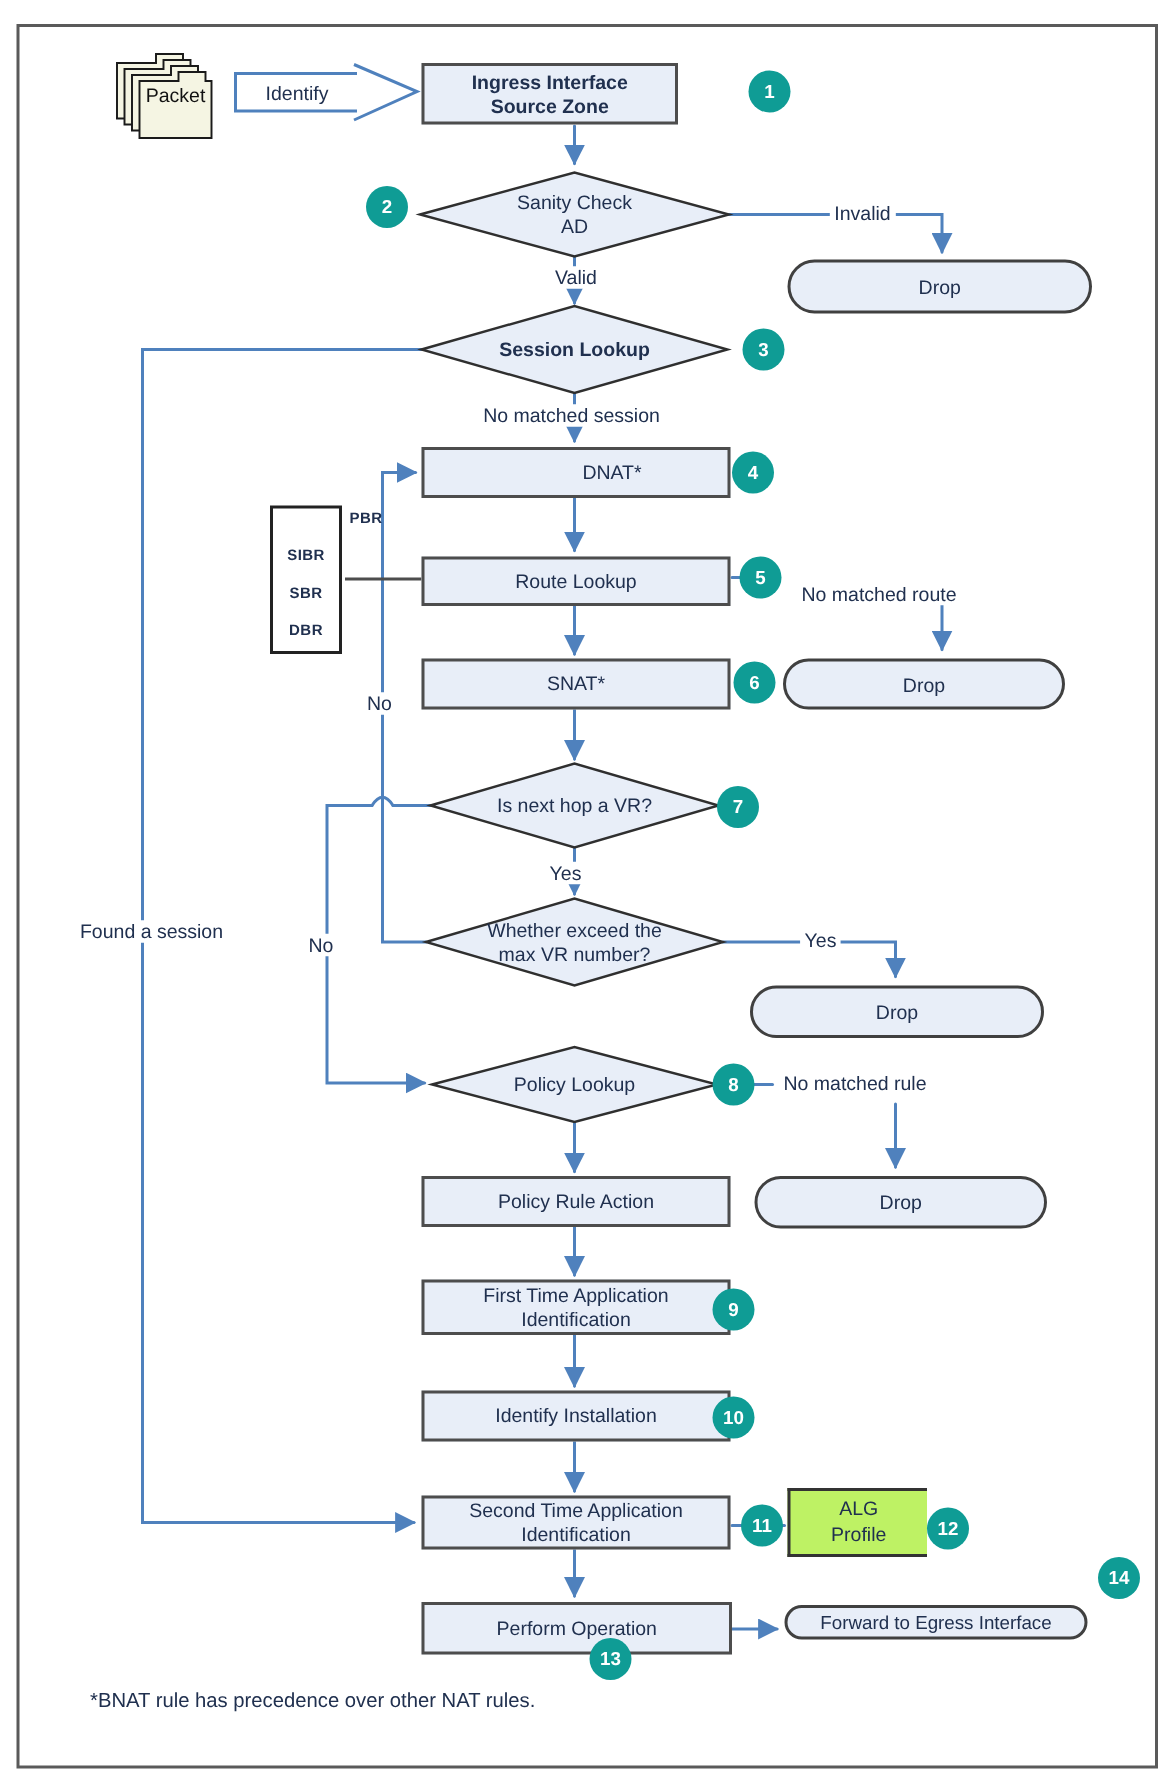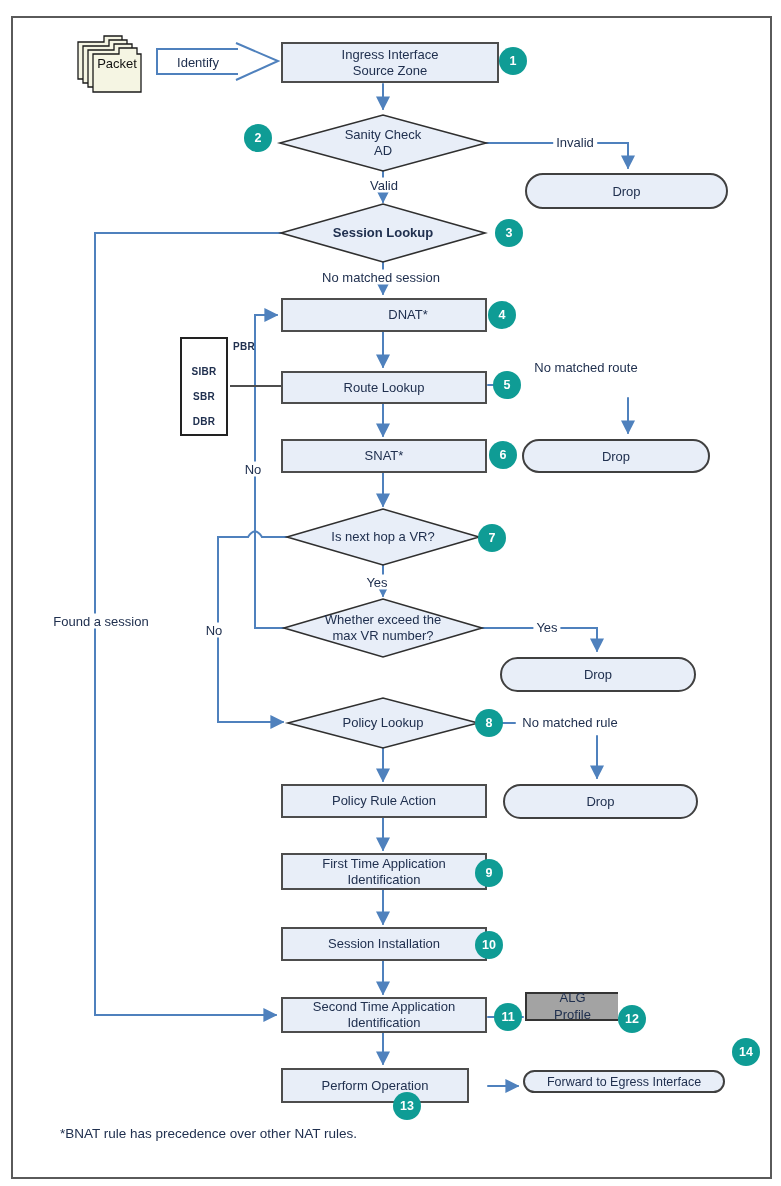--- a/index.html
+++ b/index.html
@@ -15,24 +15,24 @@
   .dlabel{position:absolute;transform:translate(-50%,-50%);text-align:center;
        font-size:13px;line-height:1.2;white-space:nowrap;}
   .elabel{position:absolute;transform:translate(-50%,-50%);background:#fff;padding:0 3px;
        font-size:13px;white-space:nowrap;}
   .badge{position:absolute;width:28px;height:28px;border-radius:50%;background:#0f9c95;
        color:#fff;font-size:12.5px;font-weight:bold;display:flex;align-items:center;justify-content:center;}
   .pbrbox{position:absolute;left:180px;top:337px;width:48px;height:99px;border:2px solid #222;
        box-sizing:border-box;background:#fff;}
   .pbritem{position:absolute;transform:translate(-50%,-50%);font-size:10px;font-weight:bold;
        color:#20304f;letter-spacing:.3px;}
-  .algbox{position:absolute;left:525px;top:992px;width:93px;height:29px;box-sizing:border-box;
+  .algbox{position:absolute;left:525px;top:992px;width:93px;height:46px;box-sizing:border-box;
        border-top:2px solid #333;border-left:2px solid #333;border-bottom:2px solid #333;
        display:flex;flex-direction:column;align-items:center;justify-content:center;
-       font-size:13px;line-height:1.3;background:#a3a3a3;}
+       font-size:13px;line-height:1.3;background:#bef264;}
   .note{position:absolute;font-size:13.5px;color:#20304f;}
   .packet-label{position:absolute;left:92px;top:56px;width:50px;text-align:center;font-size:13px;color:#111;}
 </style>
 </head>
 <body>
 
 <div class="canvas">
   <div class="frame"></div>
 
   <svg class="wires" width="781" height="1186" viewBox="0 0 781 1186">
@@ -102,48 +102,48 @@
       <polygon points="280,143 383,115 486,143 383,171"></polygon>
       <polygon points="281,233 383,204 485,233 383,262"></polygon>
       <polygon points="287,537 383,509 479,537 383,565"></polygon>
       <polygon points="284,628 383,599 482,628 383,657"></polygon>
       <polygon points="288,723 383,698 478,723 383,748"></polygon>
     </g>
   </svg>
 
   <div class="packet-label">Packet</div>
 
-  <div class="box" style="left:281px;top:42px;width:218px;height:41px;">
+  <div class="box" style="left:281px;top:42px;width:171px;height:41px;font-weight:bold;">
     <div>Ingress Interface</div>
     <div>Source Zone</div>
   </div>
   <div class="box" style="left:281px;top:298px;width:206px;height:34px;padding-left:48px;">
     <div>DNAT*</div>
   </div>
   <div class="box" style="left:281px;top:371px;width:206px;height:33px;">
     <div>Route Lookup</div>
   </div>
   <div class="box" style="left:281px;top:439px;width:206px;height:34px;">
     <div>SNAT*</div>
   </div>
   <div class="box" style="left:281px;top:784px;width:206px;height:34px;">
     <div>Policy Rule Action</div>
   </div>
   <div class="box" style="left:281px;top:853px;width:206px;height:37px;">
     <div>First Time Application</div>
     <div>Identification</div>
   </div>
   <div class="box" style="left:281px;top:927px;width:206px;height:34px;">
-    <div>Session Installation</div>
+    <div>Identify Installation</div>
   </div>
   <div class="box" style="left:281px;top:997px;width:206px;height:36px;">
     <div>Second Time Application</div>
     <div>Identification</div>
   </div>
-  <div class="box" style="left:281px;top:1068px;width:188px;height:35px;">
+  <div class="box" style="left:281px;top:1068px;width:207px;height:35px;">
     <div>Perform Operation</div>
   </div>
 
   <div class="stadium" style="left:525px;top:173px;width:203px;height:36px;">
     <div>Drop</div>
   </div>
   <div class="stadium" style="left:522px;top:439px;width:188px;height:34px;">
     <div>Drop</div>
   </div>
   <div class="stadium" style="left:500px;top:657px;width:196px;height:35px;">
@@ -176,21 +176,21 @@
 
   <div class="algbox">
     <div>ALG</div>
     <div>Profile</div>
   </div>
 
   <div class="elabel" style="left:198px;top:62px;background:transparent;">Identify</div>
   <div class="elabel" style="left:575px;top:142px;">Invalid</div>
   <div class="elabel" style="left:384px;top:185px;">Valid</div>
   <div class="elabel" style="left:381px;top:277px;">No matched session</div>
-  <div class="elabel" style="left:586px;top:367px;">No matched route</div>
+  <div class="elabel" style="left:586px;top:396px;">No matched route</div>
   <div class="elabel" style="left:253px;top:469px;">No</div>
   <div class="elabel" style="left:377px;top:582px;">Yes</div>
   <div class="elabel" style="left:547px;top:627px;">Yes</div>
   <div class="elabel" style="left:214px;top:630px;">No</div>
   <div class="elabel" style="left:570px;top:722px;">No matched rule</div>
   <div class="elabel" style="left:101px;top:621px;">Found a session</div>
 
   <div class="badge" style="left:499px;top:47px;">1</div>
   <div class="badge" style="left:244px;top:124px;">2</div>
   <div class="badge" style="left:495px;top:219px;">3</div>

